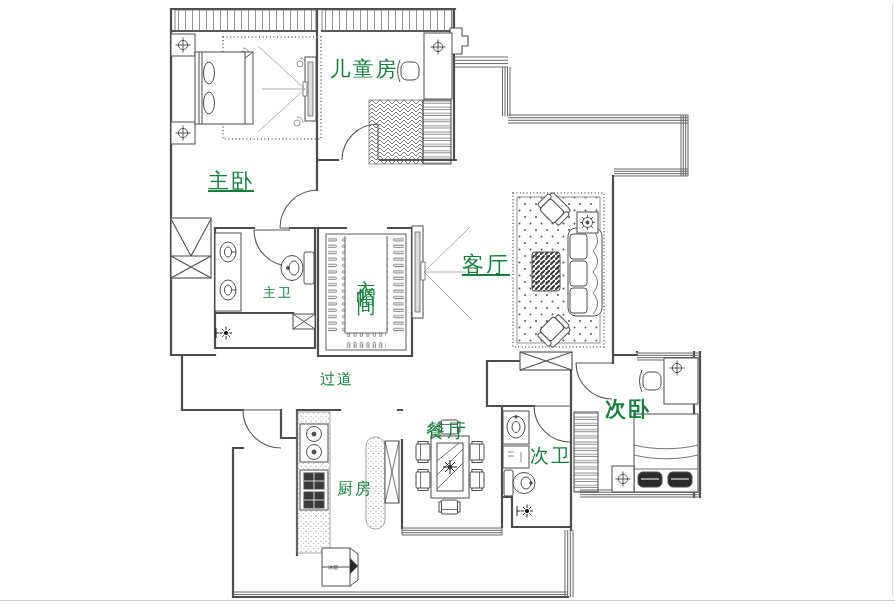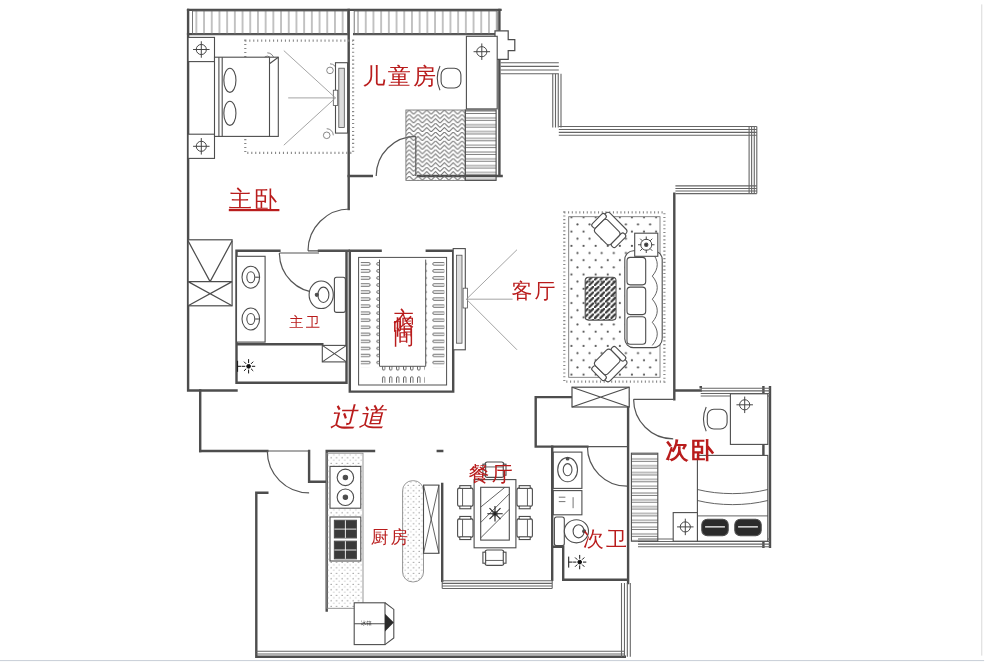--- a/index.html
+++ b/index.html
@@ -1,19 +1,19 @@
 <!DOCTYPE html>
 <html><head>
 <meta charset="utf-8">
 <style>
   html,body{margin:0;padding:0;background:#fff;}
   .stage{position:relative;width:895px;height:604px;background:#ffffff;overflow:hidden;
          font-family:"Liberation Serif","DejaVu Serif",serif;}
   .stage svg{position:absolute;left:0;top:0;}
-  .room-label{position:absolute;transform:translate(-50%,-50%);color:#b91c1c;
+  .room-label{position:absolute;transform:translate(-50%,-50%);color:#15803d;
               font-size:20px;letter-spacing:2px;white-space:nowrap;user-select:none;}
   .room-label.big{font-size:21px;}
   .room-label.vertical{writing-mode:vertical-rl;letter-spacing:9px;transform:translate(-50%,-50%);}
   .tiny-label{position:absolute;transform:translate(-50%,-50%);font-size:5px;color:#333;
               letter-spacing:0;}
   .frame-edge-b{position:absolute;left:0;top:600px;width:895px;height:1px;background:#ccd2da;}
   .frame-edge-r{position:absolute;left:892px;top:4px;width:1px;height:592px;background:#dcdcdc;}
 </style>
 </head>
 <body>
@@ -337,23 +337,23 @@
     </g>
     <rect x="612" y="466" width="22" height="26" fill="#fff"></rect>
     <use href="#lamp" transform="translate(623,479)"></use>
   </g>
 </svg>
 
 <div class="room-label big" style="left:231px;top:181px;text-decoration:underline;">主卧</div>
 <div class="room-label big" style="left:364px;top:69px;">儿童房</div>
 <div class="room-label" style="left:278px;top:293px;font-size:13px;">主卫</div>
 <div class="room-label vertical" style="left:366px;top:277px;font-size:19px;">衣帽间</div>
-<div class="room-label" style="left:486px;top:265px;font-size:19px;">客厅</div>
-<div class="room-label" style="left:326px;top:379px;font-size:24px;font-style:italic;">过道</div>
+<div class="room-label" style="left:486px;top:265px;font-size:22px;text-decoration:underline;">客厅</div>
+<div class="room-label" style="left:337px;top:379px;font-size:15px;">过道</div>
 <div class="room-label" style="left:447px;top:403px;font-size:19px;margin-top:28px;">餐厅</div>
 <div class="room-label" style="left:355px;top:489px;font-size:16px;">厨房</div>
-<div class="room-label" style="left:551px;top:456px;font-size:19px;margin-top:34px;">次卫</div>
+<div class="room-label" style="left:551px;top:456px;font-size:19px;">次卫</div>
 <div class="room-label big" style="left:628px;top:409px;font-weight:bold;">次卧</div>
 <div class="tiny-label" style="left:333px;top:567px;">冰箱</div>
 
 <div class="frame-edge-b"></div>
 <div class="frame-edge-r"></div>
 </div>
 
 </body></html>

